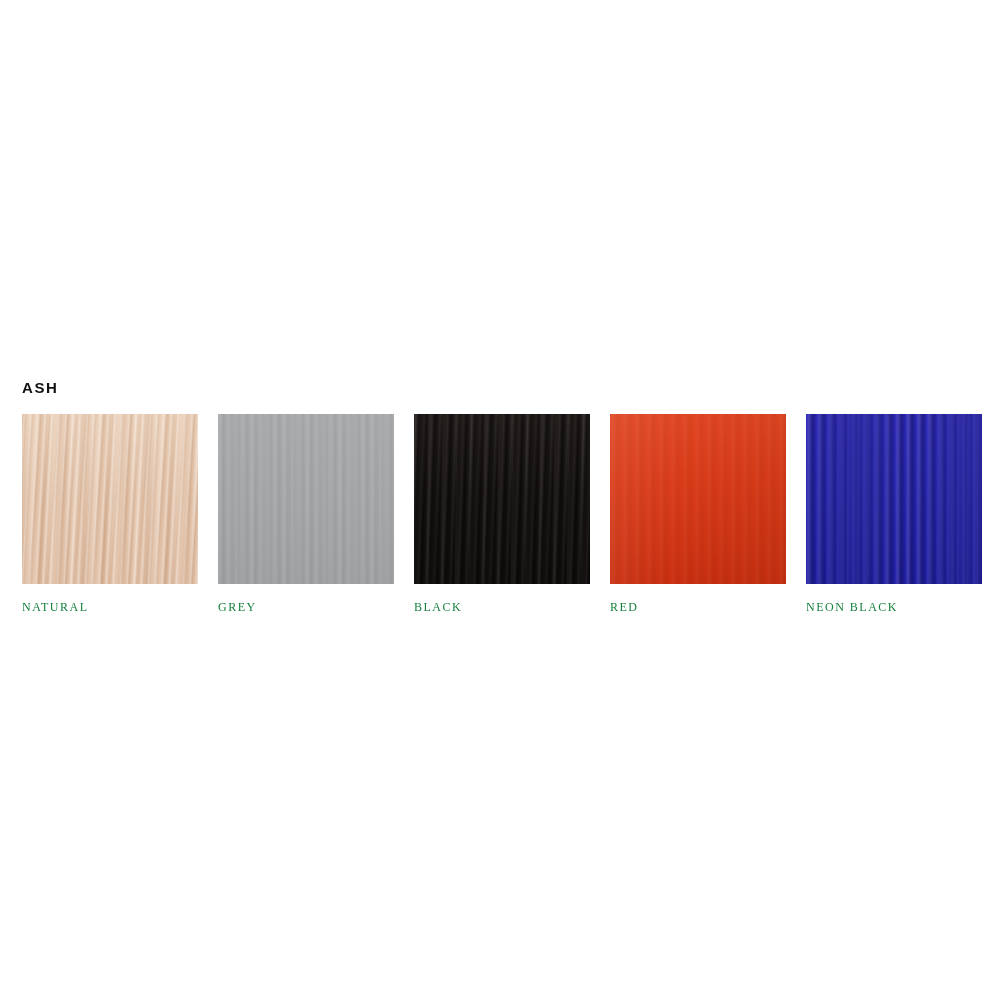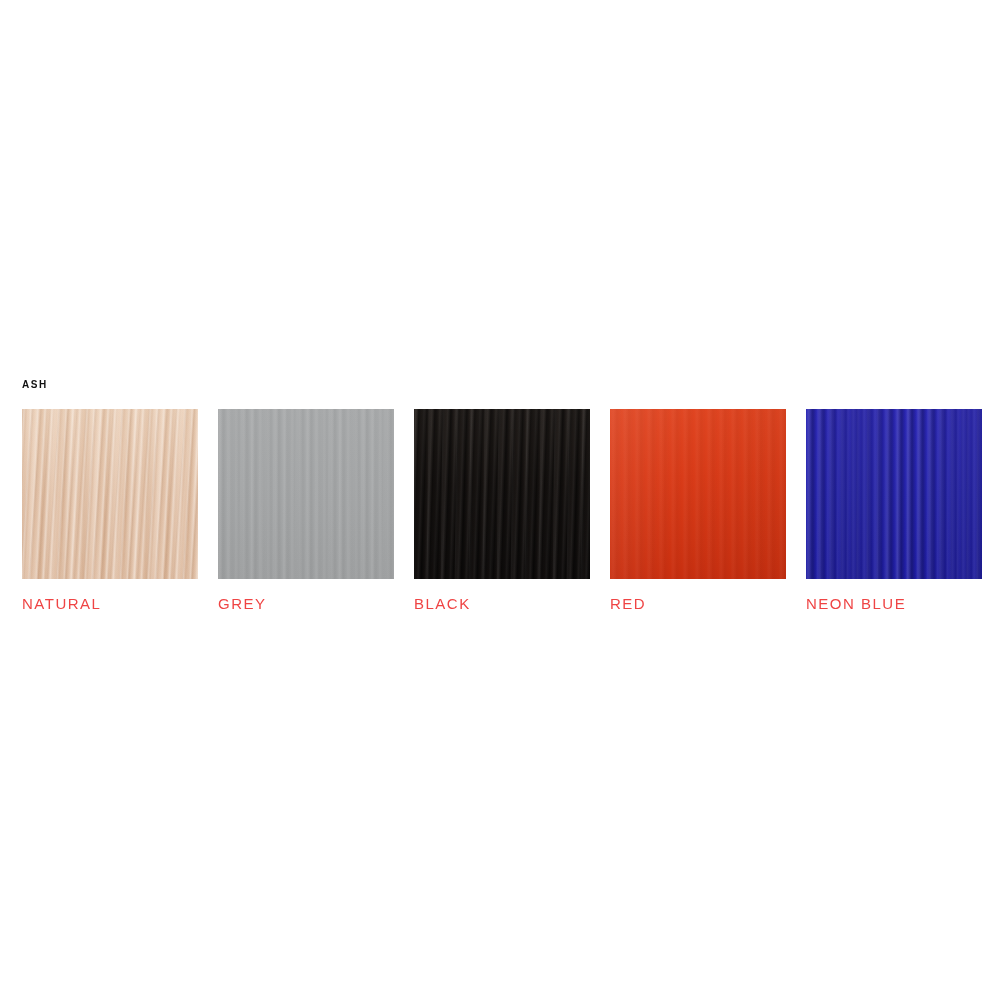--- a/index.html
+++ b/index.html
@@ -18,21 +18,21 @@
   }
 
   .swatch-board {
     position: absolute;
     left: 22px;
     top: 380px;
     width: 956px;
   }
 
   .material-title {
-    font-size: 10px;
+    font-size: 15px;
     font-weight: bold;
     letter-spacing: 1.6px;
     color: #111111;
     line-height: 1;
     margin: 0 0 19px 0;
     padding: 0;
   }
 
   .swatch-row {
     display: flex;
@@ -58,26 +58,27 @@
 
   
   .swatch-chip .grain {
     position: absolute;
     inset: 0;
     pointer-events: none;
   }
 
   .swatch-label {
     margin-top: 17px;
-    font-size: 15px;
+    font-size: 12px;
     font-weight: normal;
     letter-spacing: 1.5px;
-    color: #ef4444;
+    color: #15803d;
     line-height: 1;
     white-space: nowrap;
+    font-family: Liberation Serif, serif;
   }
 
   
 
   .finish-natural {
     background-image:
       repeating-linear-gradient(93deg,
         rgba(255,255,255,0.00) 0px,
         rgba(255,255,255,0.30) 2px,
         rgba(176,128,92,0.13) 4px,
@@ -209,17 +210,17 @@
       <div class="swatch-chip finish-red">
         <div class="grain"></div>
       </div>
       <div class="swatch-label">RED</div>
     </div>
 
     <div class="swatch-cell">
       <div class="swatch-chip finish-neon-blue">
         <div class="grain"></div>
       </div>
-      <div class="swatch-label">NEON BLUE</div>
+      <div class="swatch-label">NEON BLACK</div>
     </div>
 
   </div>
 </div>
 
 </body></html>

